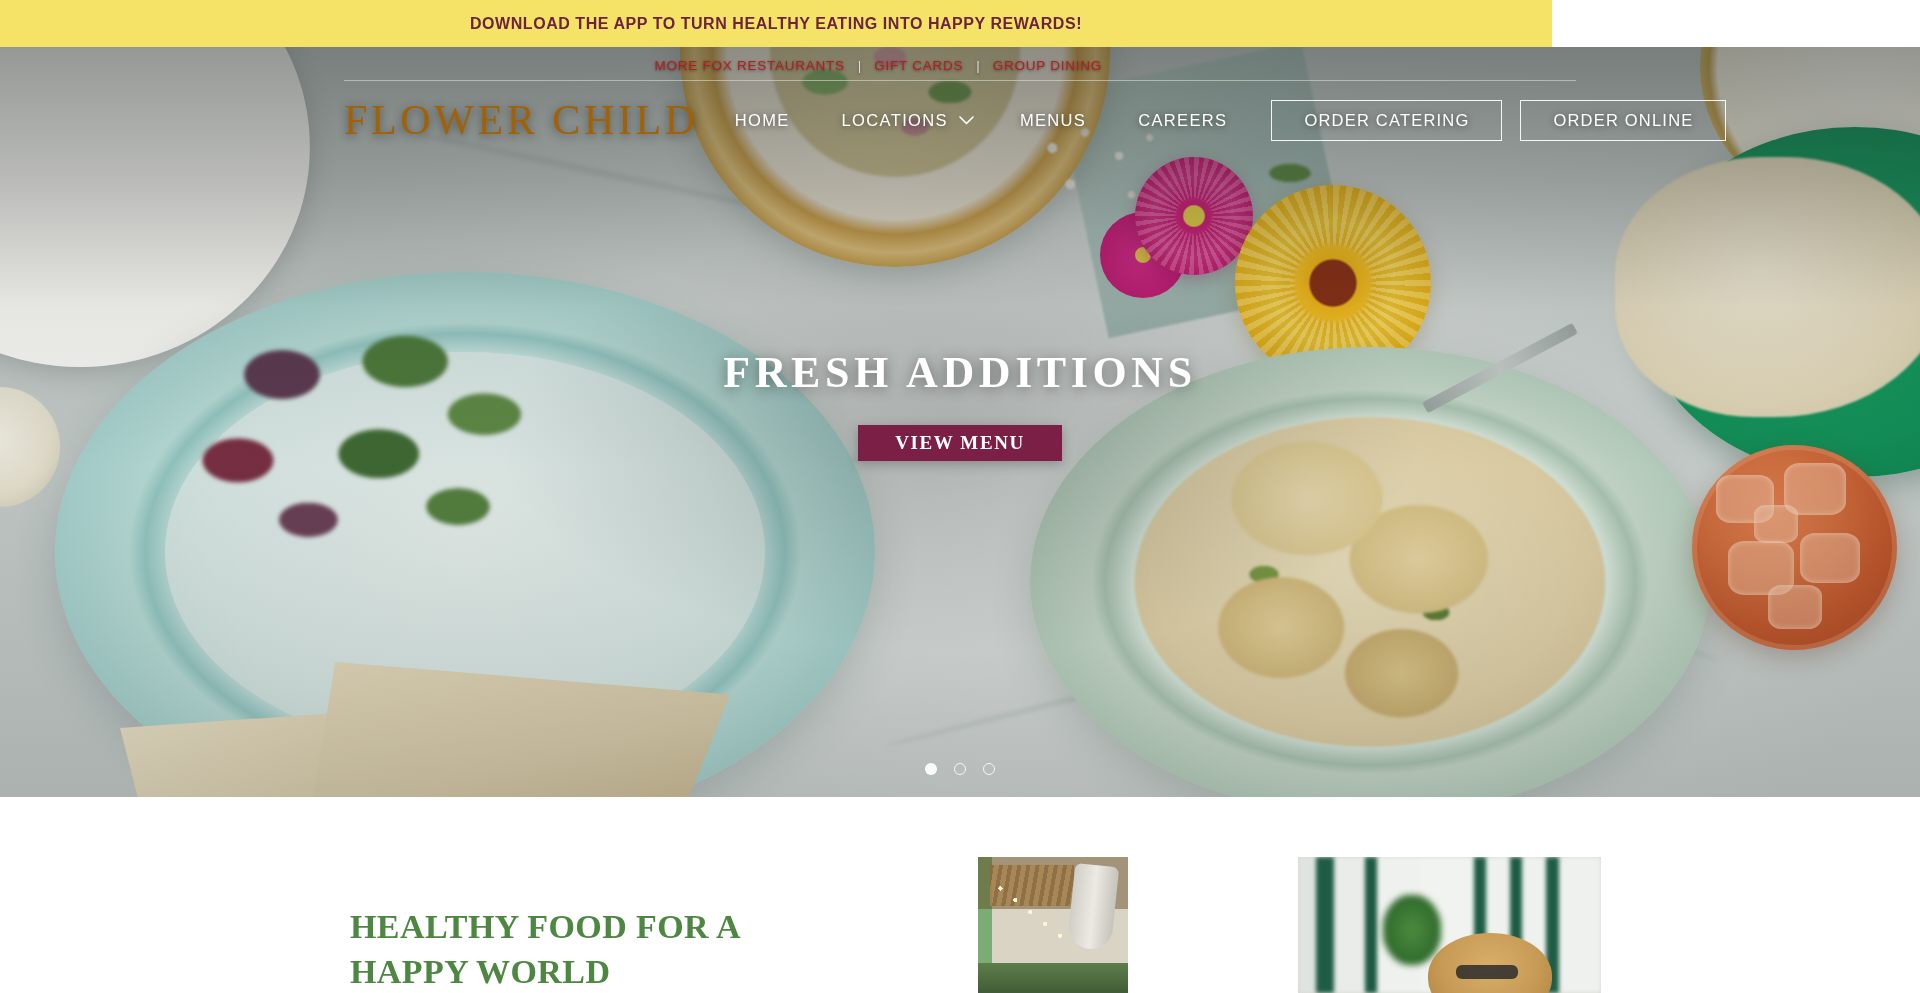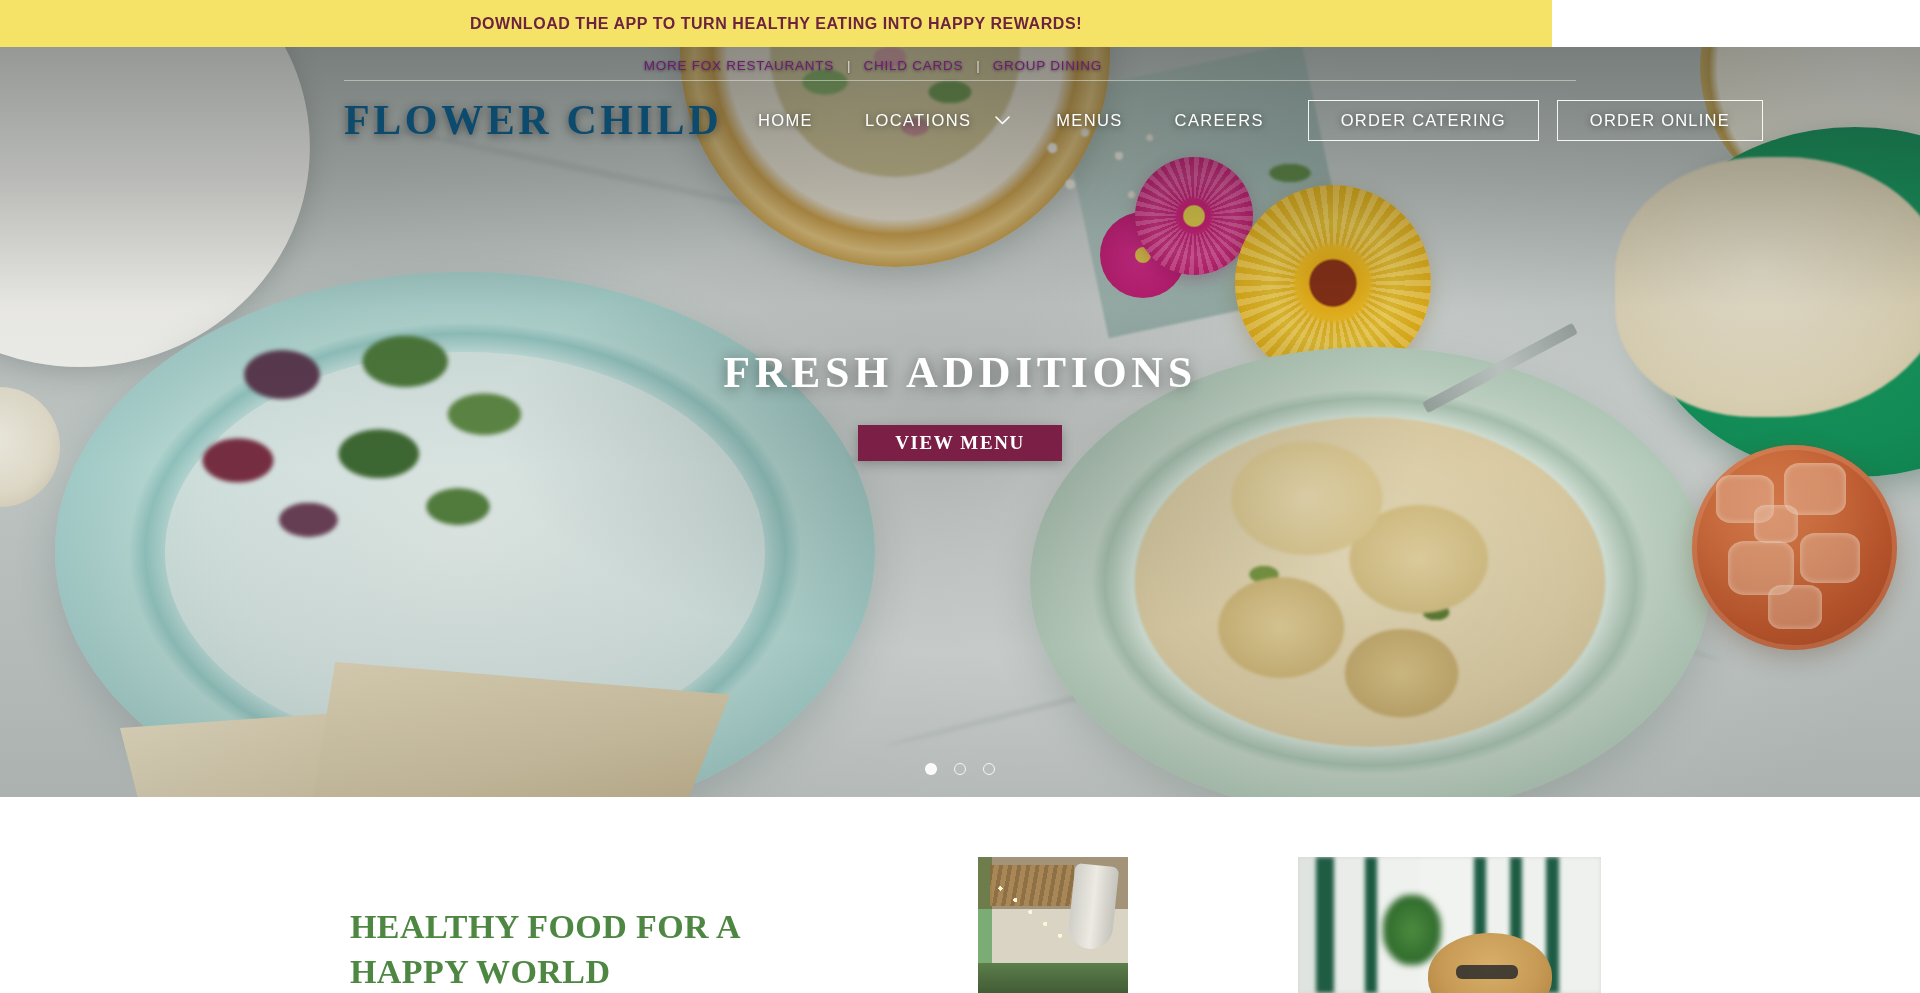--- a/index.html
+++ b/index.html
@@ -282,51 +282,51 @@
     background:radial-gradient(ellipse 640px 300px at 50% 52%, rgba(40,48,46,.24) 0%, rgba(40,48,46,0) 72%);
   }
 
   
   .header { position:absolute; top:47px; left:0; width:1920px; z-index:30; }
   .utility {
     display:flex; justify-content:flex-end; align-items:center;
     gap:0; padding:11px 818px 0 0;
   }
   .util-link {
-    color:#701a75; font-size:13.5px; letter-spacing:.75px;
+    color:#b91c1c; font-size:13.5px; letter-spacing:.75px;
     text-decoration:none; white-space:nowrap;
     text-shadow:0 1px 3px rgba(0,0,0,.5);
   }
   .util-sep {
     color:rgba(255,255,255,.75); font-size:13.5px; margin:0 13px;
     text-shadow:0 1px 3px rgba(0,0,0,.5);
   }
   .nav-divider {
     position:absolute; top:33px; left:344px; width:1232px; height:1px;
     background:rgba(222,232,215,.55);
   }
   .navbar {
     position:relative; display:flex; align-items:center;
     padding:26px 0 0 344px; gap:0;
   }
   .logo {
     font-family:"Liberation Serif", serif;
-    font-size:42px; font-weight:bold; color:#0c4a6e;
+    font-size:42px; font-weight:normal; color:#a16207;
     letter-spacing:3.6px; white-space:nowrap;
     text-shadow:0 2px 10px rgba(0,0,0,.45);
     line-height:1;
   }
   .navlinks { display:flex; align-items:center; margin-left:10px; }
   .navlink {
     color:#fff; font-size:16.5px; letter-spacing:1.35px;
     text-transform:uppercase; text-decoration:none;
     padding:0 26px; white-space:nowrap;
     text-shadow:0 1px 6px rgba(0,0,0,.55);
   }
-  .navlink.with-caret { display:flex; align-items:center; gap:24px; padding-right:20px; }
+  .navlink.with-caret { display:flex; align-items:center; gap:11px; padding-right:20px; }
   .caret { display:inline-block; width:15px; height:9px; }
   .caret svg { display:block; }
   .navbtns { display:flex; align-items:center; margin-left:18px; gap:18px; }
   .navbtn {
     display:inline-flex; align-items:center; justify-content:center;
     height:41px; padding:0 32px;
     border:1.4px solid rgba(255,255,255,.92);
     color:#fff; font-size:16.5px; letter-spacing:1.2px;
     text-transform:uppercase; text-decoration:none; white-space:nowrap;
     background:transparent;
@@ -522,21 +522,21 @@
       <span class="dot active"></span>
       <span class="dot"></span>
       <span class="dot"></span>
     </div>
   </div>
 
   <div class="header">
     <div class="utility">
       <a class="util-link">MORE FOX RESTAURANTS</a>
       <span class="util-sep">|</span>
-      <a class="util-link">CHILD CARDS</a>
+      <a class="util-link">GIFT CARDS</a>
       <span class="util-sep">|</span>
       <a class="util-link">GROUP DINING</a>
     </div>
 
     <div class="nav-divider"></div>
 
     <div class="navbar">
       <a class="logo">FLOWER CHILD</a>
 
       <div class="navlinks">

